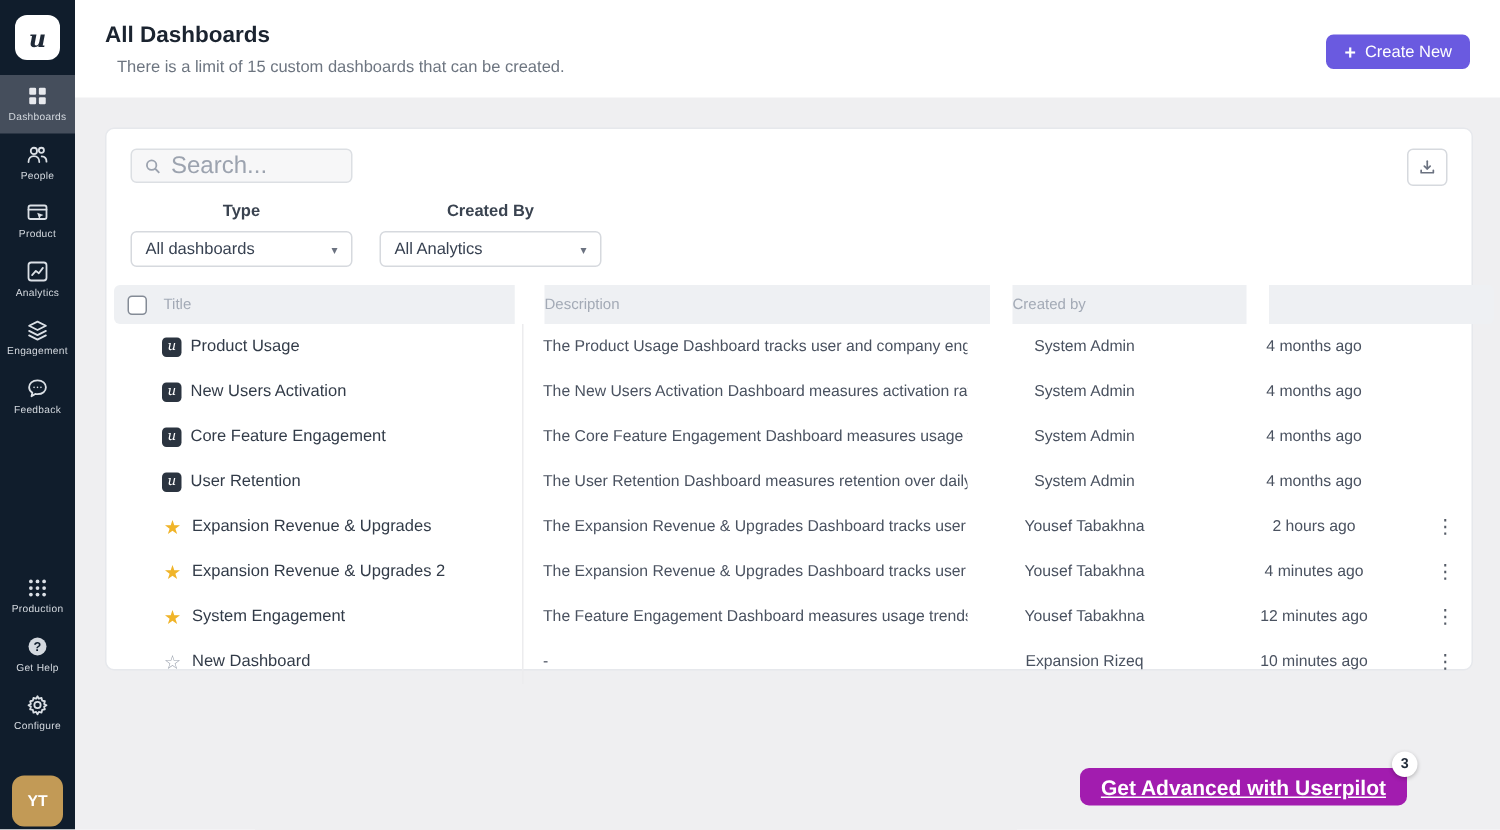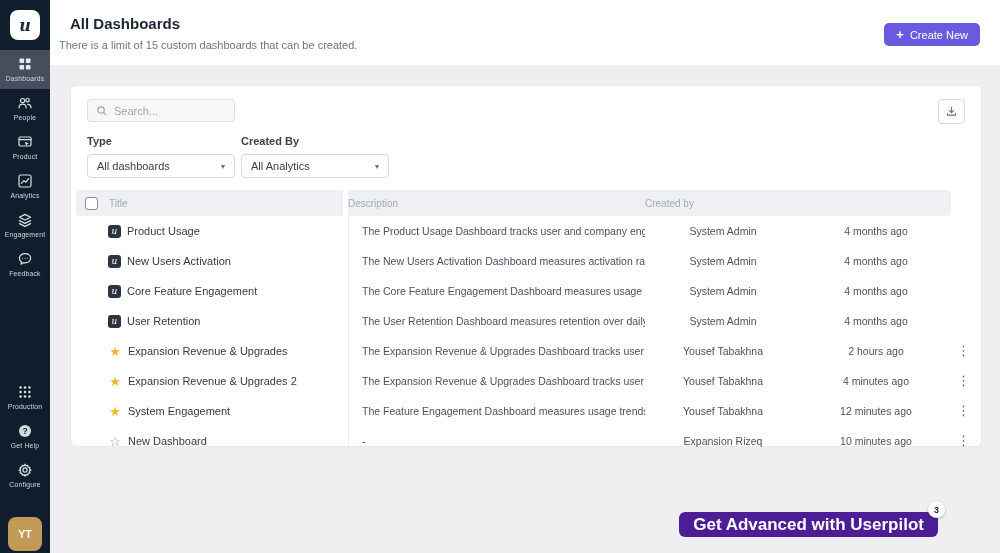--- a/index.html
+++ b/index.html
@@ -23,51 +23,51 @@
   .nav-icon svg { width:16px; height:16px; }
   .nav-label { font-size:6.8px; color:#d4d9df; letter-spacing:.2px; }
   .spacer { flex:1; }
   .avatar { width:34px; height:34px; border-radius:8px; background:#c29a56;
     color:#ffffff; font-size:10.5px; font-weight:bold; display:flex; align-items:center;
     justify-content:center; margin:22px 0 2px; cursor:pointer; }
 
   
   .topbar { position:absolute; left:50px; top:0; width:950px; height:65px; background:#ffffff; }
   .page-title { position:absolute; left:20px; top:15px; font-size:15px; font-weight:bold; color:#1b2430; }
-  .page-subtitle { position:absolute; left:9px; top:39px; font-size:11px; color:#6d7580; }
+  .page-subtitle { position:absolute; left:28px; top:39px; font-size:11px; color:#6d7580; }
   .create-btn { position:absolute; right:20px; top:23px; height:23px; background:#6a5ae0;
     border:none; border-radius:5px; color:#fff; font-size:11px; padding:0 12px;
     display:flex; align-items:center; gap:6px; cursor:pointer; font-family:inherit; }
   .create-btn .plus { font-size:13px; font-weight:bold; line-height:1; }
 
   
   .card { position:absolute; left:70px; top:85px; width:912px; height:362px;
     background:#ffffff; border:1px solid #e6e8ec; border-radius:6px; padding:13px 16px 0; }
 
   .search-box { width:148px; height:23px; background:#f7f7f8; border:1px solid #dcdfe3;
     border-radius:4px; display:flex; align-items:center; padding:0 8px; gap:6px; }
-  .search-box input { border:none; outline:none; background:transparent; font-size:11px;
+  .search-box input { border:none; outline:none; background:transparent; font-size:16px;
     color:#374151; width:100%; font-family:inherit; }
   .search-box input::placeholder { color:#9ca3af; }
   .export-btn { position:absolute; right:16px; top:13px; width:27px; height:25px;
     background:#fff; border:1px solid #d6d9de; border-radius:4px; display:flex;
     align-items:center; justify-content:center; cursor:pointer; }
 
-  .filters { display:flex; gap:6px; margin-top:13px; }
+  .filters { display:flex; gap:18px; margin-top:13px;text-align:center; }
   .filter-col { display:flex; flex-direction:column; }
   .filter-label { font-size:11px; font-weight:bold; color:#3a4350; margin-bottom:7px; }
   .dropdown { width:148px; height:24px; border:1px solid #d6d9de; border-radius:4px;
     background:#fff; display:flex; align-items:center; justify-content:space-between;
     padding:0 9px; font-size:11px; color:#374151; cursor:pointer; }
   .dropdown .caret { font-size:8px; color:#6b7280; }
 
   
   .table { margin:12px -11px 0 -11px; }
   .t-grid { display:grid; grid-template-columns:272px 297px 156px 150px 1fr; align-items:center; }
-  .t-head { height:26px; font-size:10px; color:#a3aab6; }
+  .t-head { height:26px; font-size:10px; color:#a3aab6;gap:15px; }
   .t-head > div { background:#eef0f3; height:26px; display:flex; align-items:center; }
   .th-title { border-right:5px solid #ffffff; border-radius:4px 0 0 4px; padding-left:9px; gap:11px; }
   .th-menu { border-radius:0 4px 4px 0; }
   .checkbox { width:13px; height:13px; border:1.5px solid #848b96; border-radius:3px;
     background:#fff; cursor:pointer; flex:0 0 auto; }
   .t-row { height:30px; }
   .cell-title { display:flex; align-items:center; padding-left:32px; gap:6px; height:30px; }
   .row-icon { width:14px; text-align:center; flex:0 0 auto; }
   .row-icon.u-badge { width:13px; height:13px; background:#2b3440; border-radius:3px;
     color:#fff; font-family:"DejaVu Serif", serif; font-style:italic; font-size:9px;
@@ -76,22 +76,22 @@
   .row-icon.star-outline { color:#9ca3af; font-size:13px; line-height:13px; }
   .row-title { font-size:11px; font-weight:normal; color:#323b48; white-space:nowrap; }
   .cell-desc { border-left:1px solid #ececee; height:30px; display:flex; align-items:center;
     padding-left:13px; font-size:10.5px; color:#4a5260; white-space:nowrap; overflow:hidden; }
   .cell-plain { font-size:10.5px; color:#4a5260; white-space:nowrap;text-align:center; }
   .kebab { width:100%; text-align:center; font-size:13px; color:#545b66; cursor:pointer;
     line-height:14px; letter-spacing:0; }
 
   
   .cta-wrap { position:absolute; right:62px; bottom:16px; }
-  .cta-btn { height:25px; background:#4c1d95; color:#fff; border:none; border-radius:6px;
-    font-size:17px; font-weight:bold; padding:0 14px; cursor:pointer; font-family:inherit; }
+  .cta-btn { height:25px; background:#a21caf; color:#fff; border:none; border-radius:6px;
+    font-size:14px; font-weight:bold; padding:0 14px; cursor:pointer; font-family:inherit;text-decoration:underline; }
   .cta-badge { position:absolute; right:-7px; top:-11px; width:17px; height:17px;
     background:#fff; border-radius:50%; box-shadow:0 1px 3px rgba(0,0,0,.25);
     font-size:9.5px; font-weight:bold; color:#1f2937; display:flex; align-items:center;
     justify-content:center; }
 </style>
 </head>
 <body>
 
 <div class="app">
 

